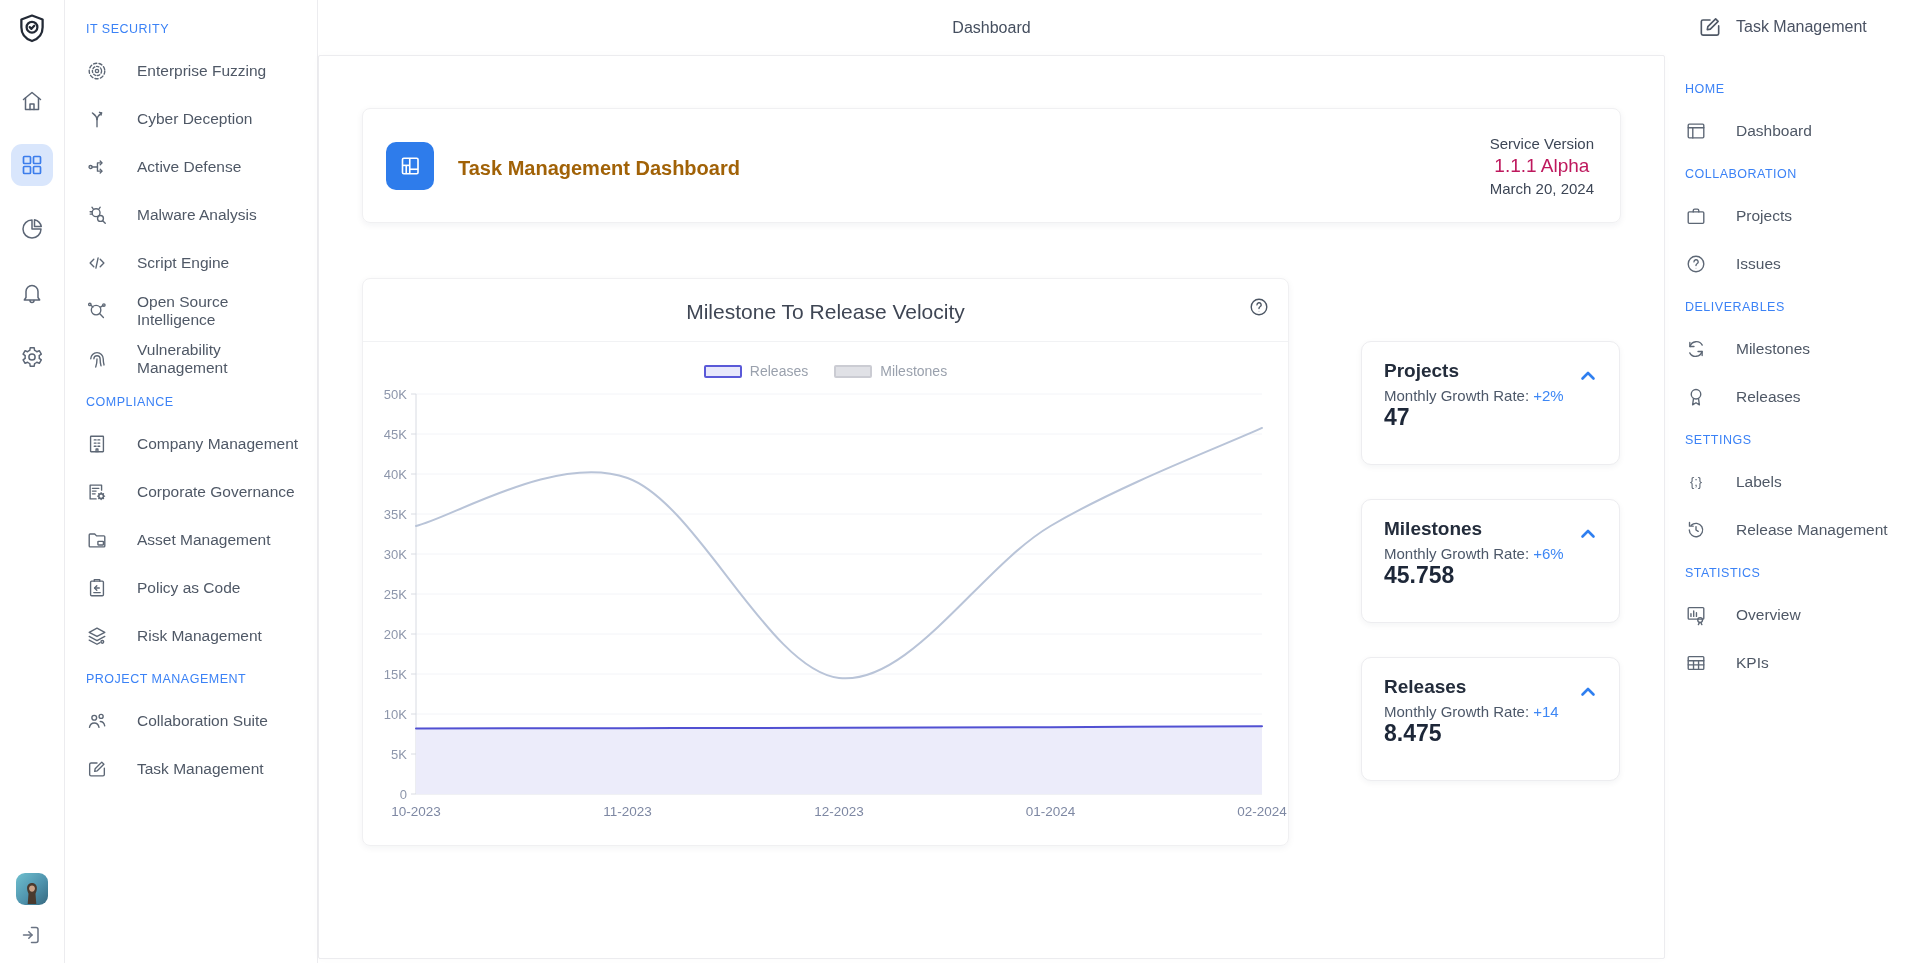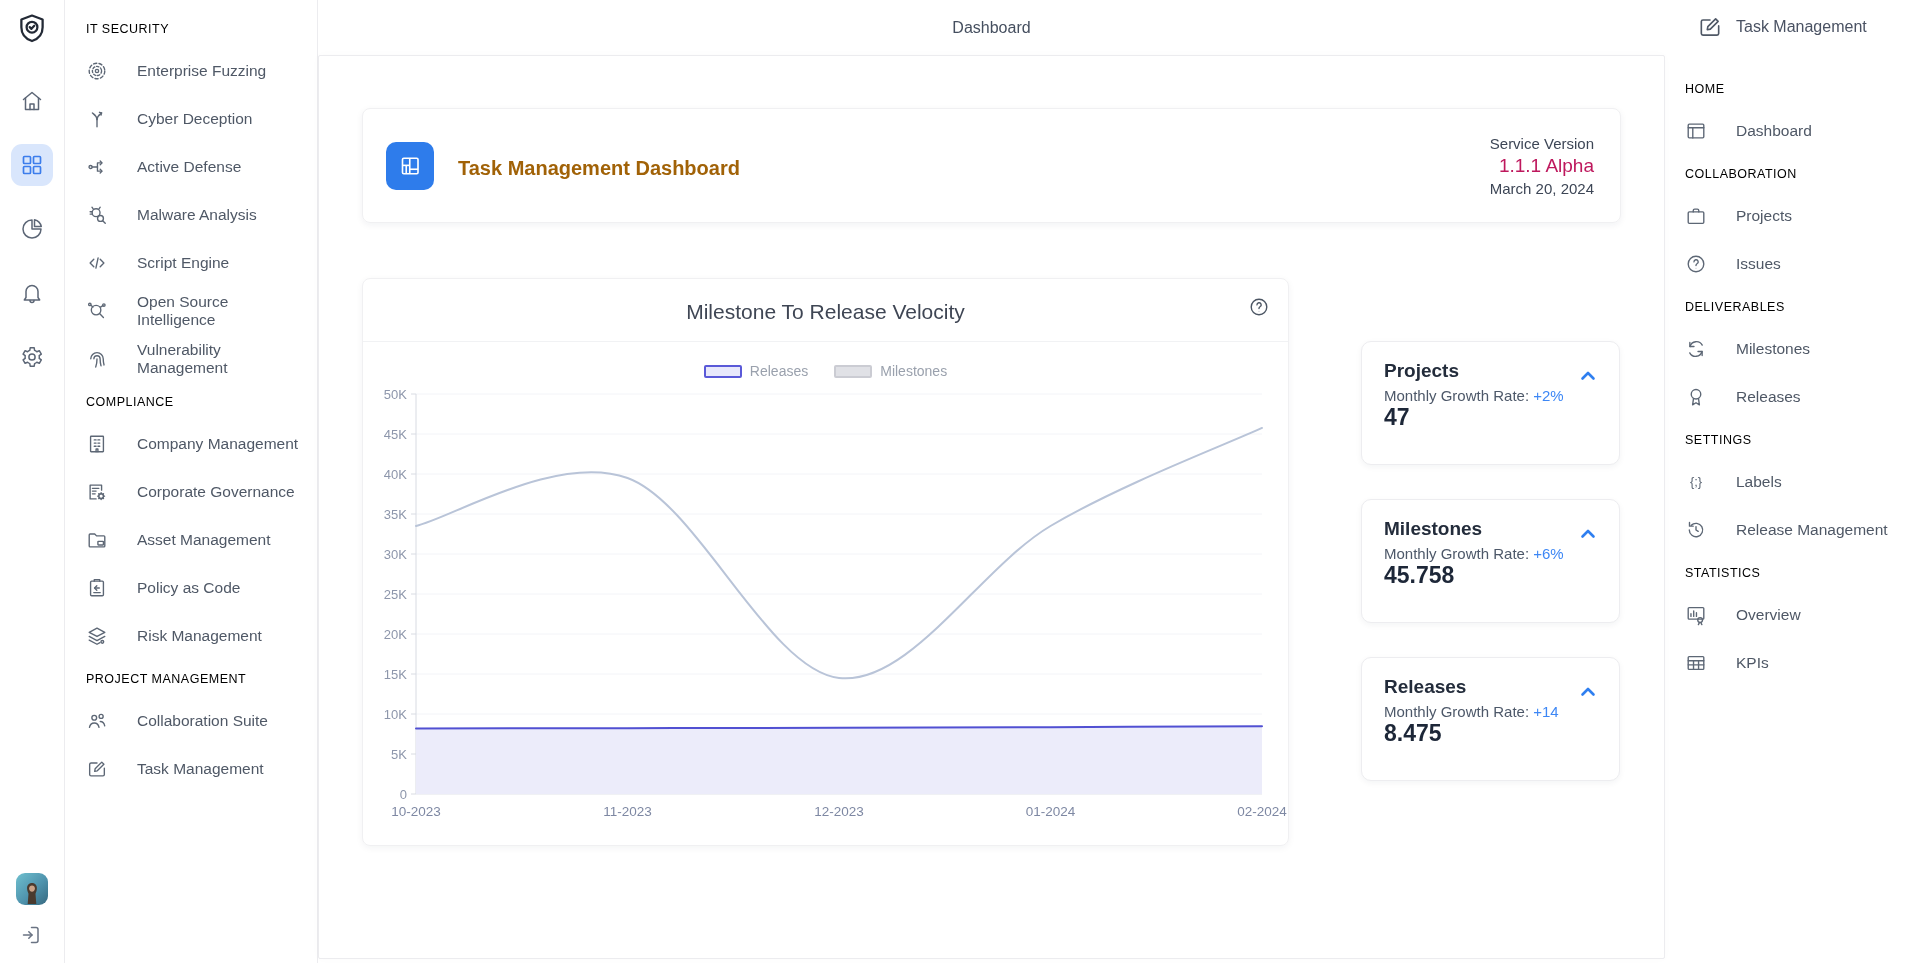--- a/index.html
+++ b/index.html
@@ -15,38 +15,38 @@
   .rail-btn.active { background:#d9e6fc; color:#3c7dec; }
   .rail-bottom { margin-top:auto; display:flex; flex-direction:column; align-items:center; gap:18px; }
   .avatar { width:32px; height:32px; border-radius:9px; overflow:hidden; background:linear-gradient(135deg,#6fc0cf 0%,#4f93ad 55%,#36687f 100%); position:relative; cursor:pointer; }
   .avatar svg { position:absolute; left:0; top:4px; width:32px; height:32px; }
   .exit-btn { width:26px; height:26px; color:#6a7383; cursor:pointer; }
   .exit-btn svg { width:24px; height:24px; }
 
   
   .sidebar-left { width:253px; flex:0 0 253px; border-right:1px solid #ececef; padding:22px 10px 0 21px; overflow:hidden; }
   .nav-section { margin-bottom:12px; }
-  .nav-header { font-size:12.5px; letter-spacing:.5px; color:#000000; margin-bottom:23px; text-transform:uppercase; }
+  .nav-header { font-size:12.5px; letter-spacing:.5px; color:#3b82f6; margin-bottom:23px; text-transform:uppercase; }
   .nav-item { display:flex; align-items:center; gap:29px; margin-bottom:24px; height:24px; cursor:pointer; color:#4f5866; }
   .nav-item .nicon { width:22px; height:22px; flex:0 0 22px; color:#5d6775; }
   .nav-item .nicon svg { width:22px; height:22px; }
   .nav-item .nlabel { font-size:15.5px; }
 
   
   .center { flex:1 1 auto; min-width:0; display:flex; flex-direction:column; }
   .topbar { height:55px; flex:0 0 55px; display:flex; align-items:center; justify-content:center; font-size:16px; color:#454f5f; }
   .panel { flex:1; border:1px solid #ececef; border-radius:2px; margin-bottom:4px; background:#fff; box-shadow:0 0 8px rgba(20,30,60,.02); padding:52px 43px 0; position:relative; }
 
   .banner { height:115px; border:1px solid #f0f0f2; border-radius:8px; box-shadow:0 2px 7px rgba(23,36,66,.06); display:flex; align-items:center; padding:0 26px 0 23px; }
   .banner-icon { width:48px; height:48px; border-radius:10px; background:#2e7ceb; display:flex; align-items:center; justify-content:center; flex:0 0 48px; }
   .banner-icon svg { width:30px; height:30px; color:#fff; }
   .banner-text { margin-left:24px; }
   .banner-desc { font-size:15px; color:#4d5869; }
   .banner-title { font-size:20px; font-weight:700; color:#a16207; margin-top:6px; }
-  .banner-version { margin-left:auto; text-align:right; }
+  .banner-version { margin-left:auto; text-align:center; }
   .sv-label { font-size:15px; color:#3d4656; }
   .sv-value { font-size:19px; font-weight:400; color:#be185d; margin-top:3px; }
   .sv-date { font-size:15px; color:#3d4656; margin-top:3px; }
 
   .content-row { display:flex; margin-top:55px; }
   .chart-card { width:927px; flex:0 0 927px; height:568px; border:1px solid #f0f0f2; border-radius:8px; box-shadow:0 2px 7px rgba(23,36,66,.05); position:relative; }
   .chart-title { text-align:center; padding-top:21px; font-size:21px; color:#3f4654; }
   .help-btn { position:absolute; top:17px; right:18px; width:22px; height:22px; color:#4b5563; cursor:pointer; }
   .help-btn svg { width:22px; height:22px; }
   .chart-divider { border-top:1px solid #f1f2f4; margin-top:17px; }

